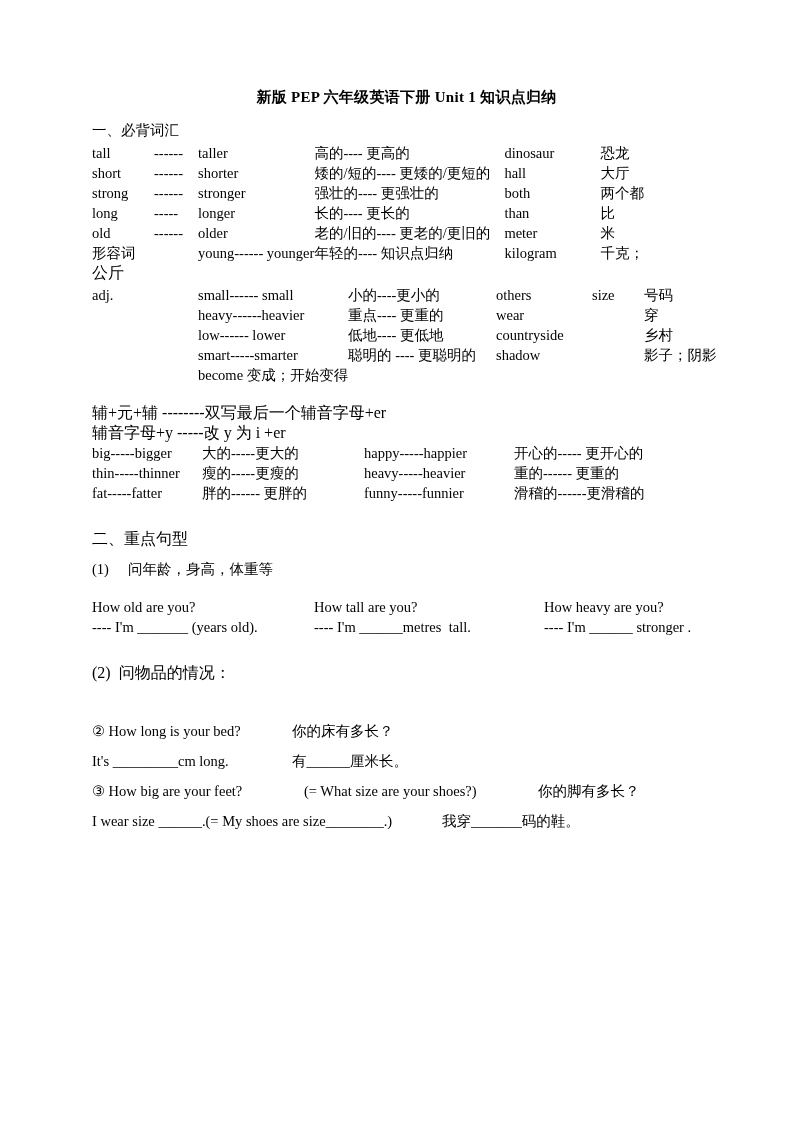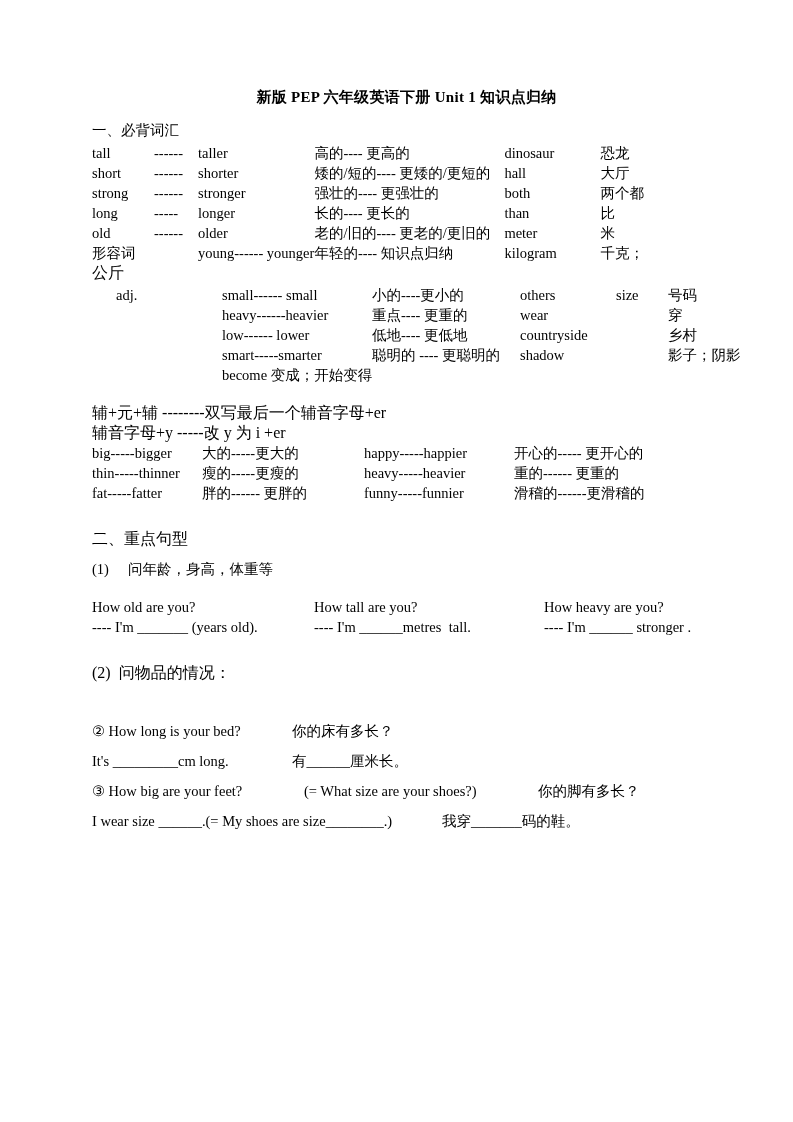--- a/index.html
+++ b/index.html
@@ -112,21 +112,21 @@
         <td class="col-b">young------ younger</td>
         <td class="col-c">年轻的---- 知识点归纳</td>
         <td style="width:96px">kilogram</td>
         <td class="col-d">千克；</td>
       </tr>
     </tbody>
   </table>
 
   <div class="line">公斤</div>
 
-  <table class="word-table" style="margin-top:2px;margin-left:24px;">
+  <table class="word-table" style="margin-top:2px;">
     <tbody>
       <tr class="pair-row">
         <td class="col-a">adj.</td>
         <td style="width:44px"></td>
         <td style="width:150px">small------ small</td>
         <td style="width:148px">小的----更小的</td>
         <td style="width:96px">others</td>
         <td style="width:52px">size</td>
         <td class="col-d">号码</td>
       </tr>

